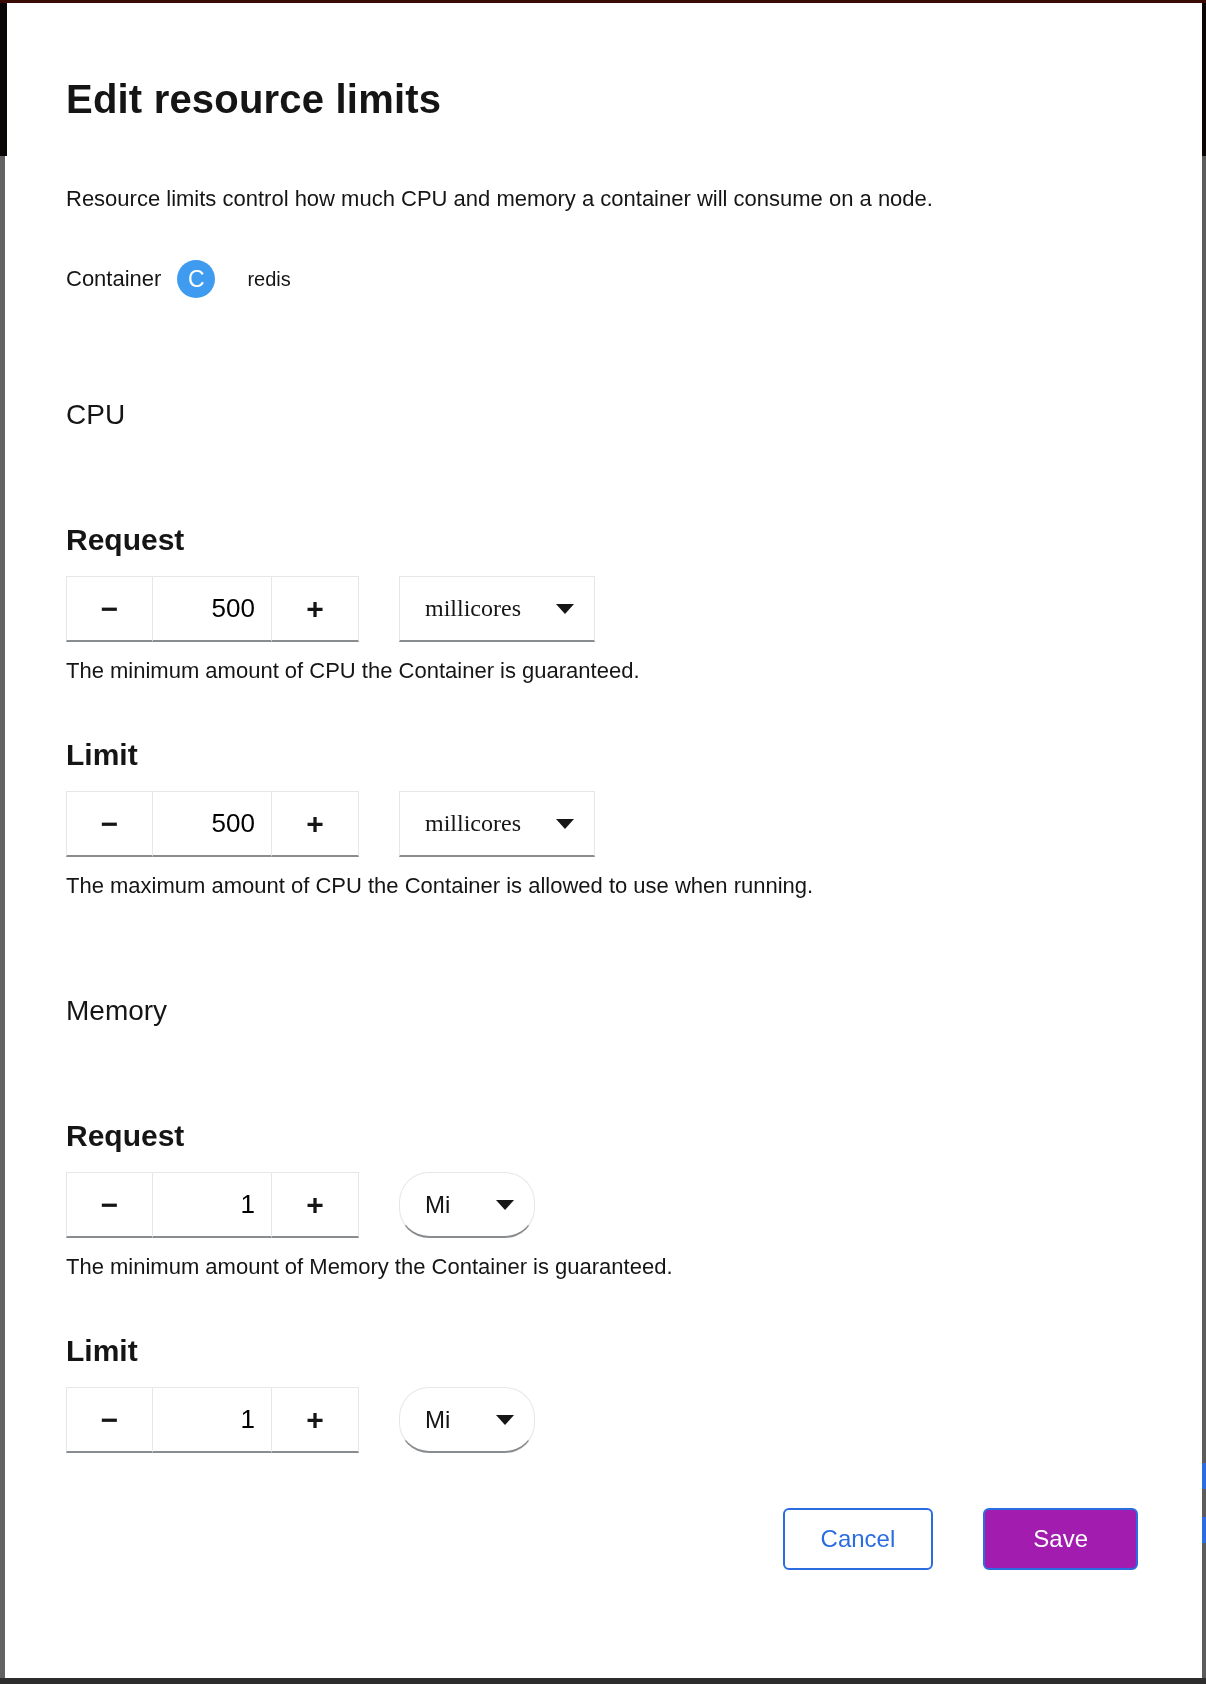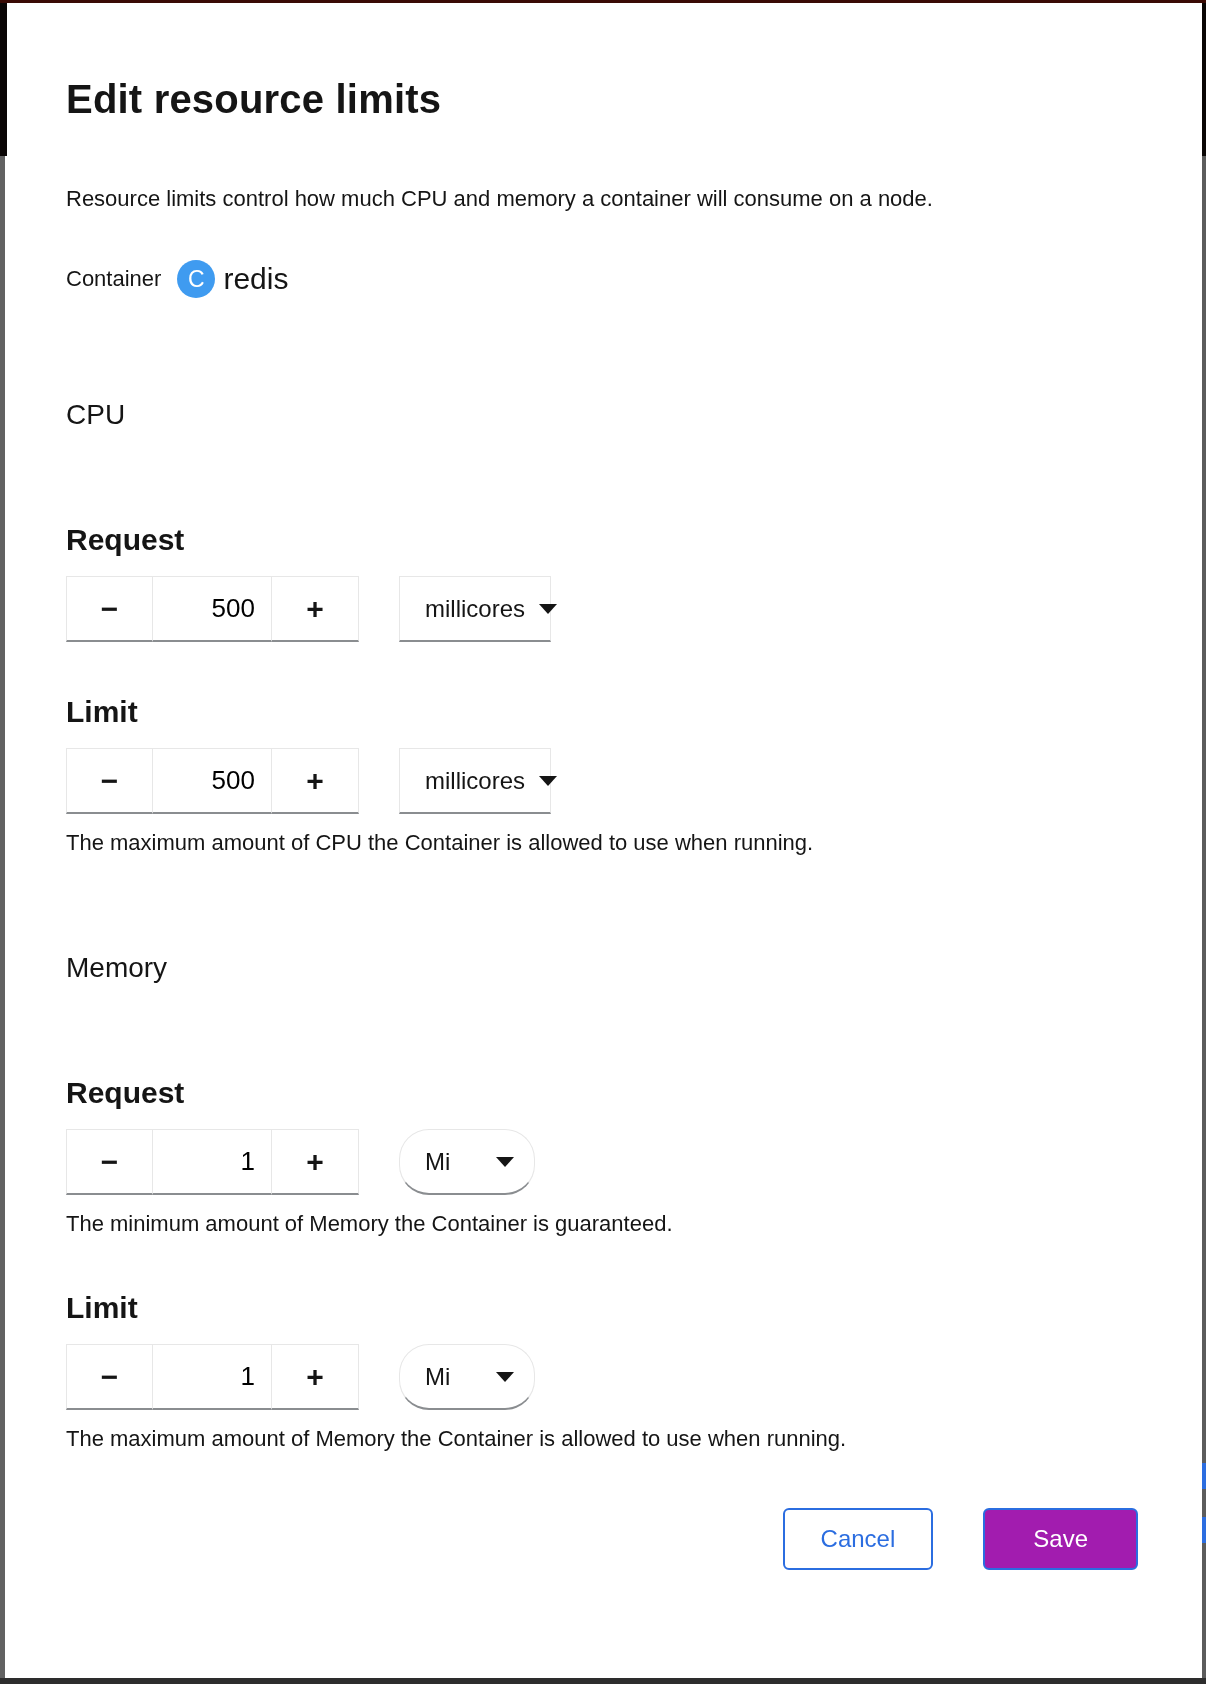--- a/index.html
+++ b/index.html
@@ -55,21 +55,21 @@
   .container-row .label { font-size: 22px; }
   .container-badge {
     width: 38px; height: 38px;
     margin-left: 16px;
     border-radius: 50%;
     background: #3f9bf0;
     color: #ffffff;
     font-size: 23px;
     display: flex; align-items: center; justify-content: center;
   }
-  .container-name { margin-left: 8px; font-size: 30px; }
+  .container-name { margin-left: 32px; font-size: 20px; }
 
   .section-heading {
     font-size: 28px;
     font-weight: 400;
     line-height: 34px;
   }
   .section-heading.cpu    { margin-top: 100px; }
   .section-heading.memory { margin-top: 94px; }
 
   .field { margin-top: 56px; }
@@ -127,21 +127,21 @@
     border-bottom: 2px solid #8a8d90;
     display: flex;
     align-items: center;
     justify-content: space-between;
     padding: 0 20px 0 25px;
     font-family: "Liberation Sans", sans-serif;
     font-size: 24px;
     color: #151515;
     cursor: pointer;
   }
-  .unit-select.wide   { width: 152px; }
+  .unit-select.wide   { width: 196px; font-family: Liberation Serif, serif; }
   .unit-select.narrow { width: 136px; border-radius: 30px; }
   .caret-down {
     width: 0; height: 0;
     border-left: 9px solid transparent;
     border-right: 9px solid transparent;
     border-top: 10px solid #151515;
     margin-left: 14px;
   }
 
   .helper-text {
@@ -212,20 +212,21 @@
       <div class="stepper">
         <button class="stepper-btn minus">−</button>
         <input class="stepper-value" value="500" style="">
         <button class="stepper-btn plus">+</button>
       </div>
       <button class="unit-select wide">
         <span>millicores</span>
         <span class="caret-down"></span>
       </button>
     </div>
+    <p class="helper-text">The minimum amount of CPU the Container is guaranteed.</p>
   </div>
 
   <div class="field">
     <div class="field-label">Limit</div>
     <div class="input-row">
       <div class="stepper">
         <button class="stepper-btn minus">−</button>
         <input class="stepper-value" value="500" style="">
         <button class="stepper-btn plus">+</button>
       </div>
@@ -261,21 +262,20 @@
       <div class="stepper">
         <button class="stepper-btn minus">−</button>
         <input class="stepper-value" value="1" style="">
         <button class="stepper-btn plus">+</button>
       </div>
       <button class="unit-select narrow">
         <span>Mi</span>
         <span class="caret-down"></span>
       </button>
     </div>
-    <p class="helper-text">The maximum amount of Memory the Container is allowed to use when running.</p>
   </div>
 
   <div class="modal-footer">
     <button class="btn btn-cancel">Cancel</button>
     <button class="btn btn-save">Save</button>
   </div>
 
 </div>
 
 </body></html>

